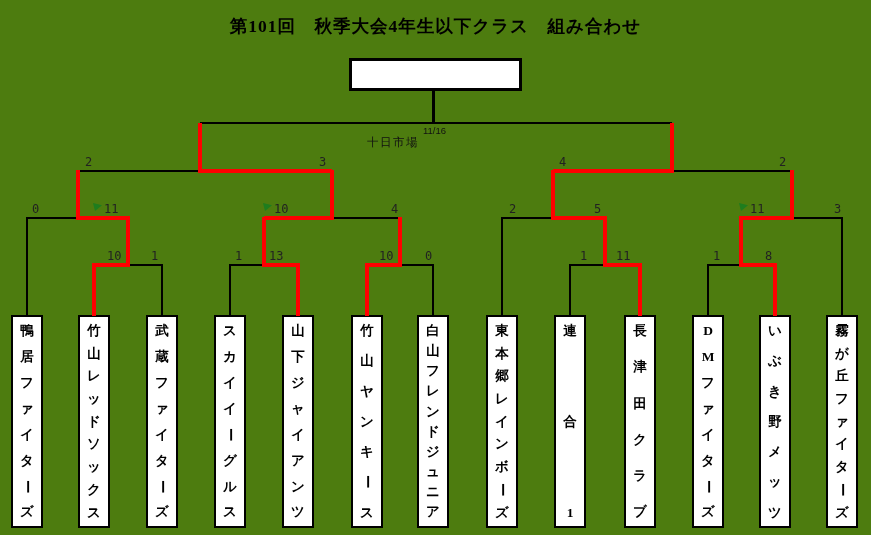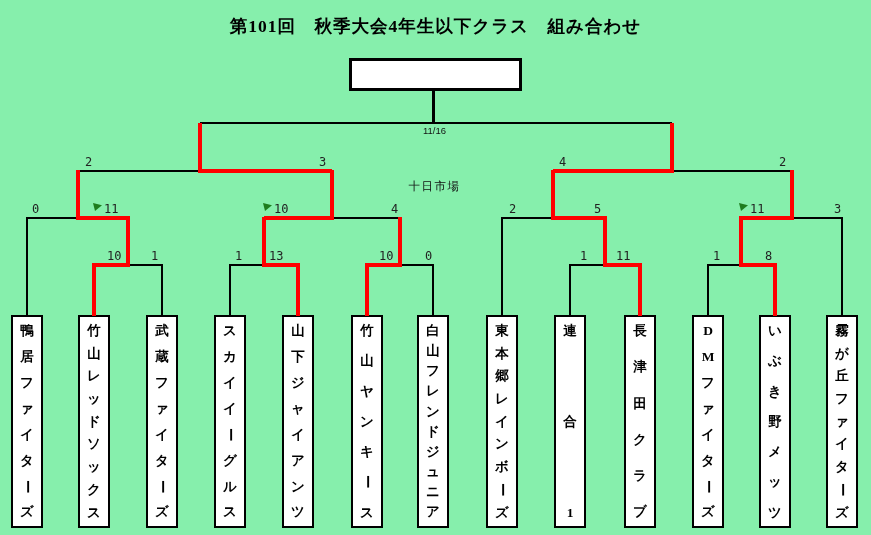--- a/index.html
+++ b/index.html
@@ -1,40 +1,40 @@
 <!DOCTYPE html>
 <html><head>
 <meta charset="utf-8">
 <style>
   html,body{margin:0;padding:0;background:#fff;}
   #stage{
     position:relative;
     width:871px;height:535px;
-    background:#86efac;
+    background:#4d7c0f;
     font-family:"Liberation Sans","DejaVu Sans",sans-serif;
     overflow:hidden;
   }
   .title{
     position:absolute;top:14px;left:0;width:100%;
     text-align:center;
     font-family:"Liberation Serif","DejaVu Serif",serif;
     font-size:17.5px;font-weight:bold;color:#000;
     letter-spacing:1px;
   }
   .champion-box{
     position:absolute;left:349px;top:58px;width:173px;height:33px;
     border:3px solid #000;box-sizing:border-box;background:#fff;
   }
   .final-date{
     position:absolute;left:367px;top:125px;width:135px;
     text-align:center;font-size:9.5px;color:#111;
   }
   .final-venue{
     position:absolute;left:367px;top:135px;width:135px;
-    text-align:center;font-size:11.5px;color:#111;letter-spacing:1.5px;margin-top:44px;
+    text-align:left;font-size:11.5px;color:#111;letter-spacing:1.5px;
   }
   .hline,.vline{position:absolute;}
   .score{
     position:absolute;font-size:12px;color:#222;
     font-family:"DejaVu Sans Mono","Liberation Mono",monospace;
     white-space:nowrap;line-height:1;
   }
   .flag{
     position:absolute;width:9px;height:8px;
     clip-path:polygon(0 0,100% 28%,22% 100%);

